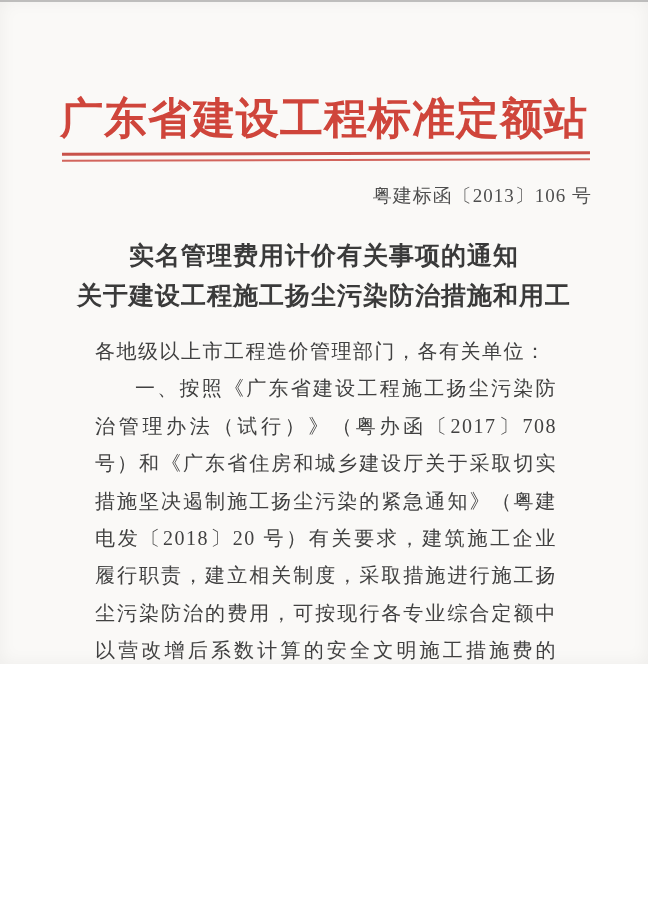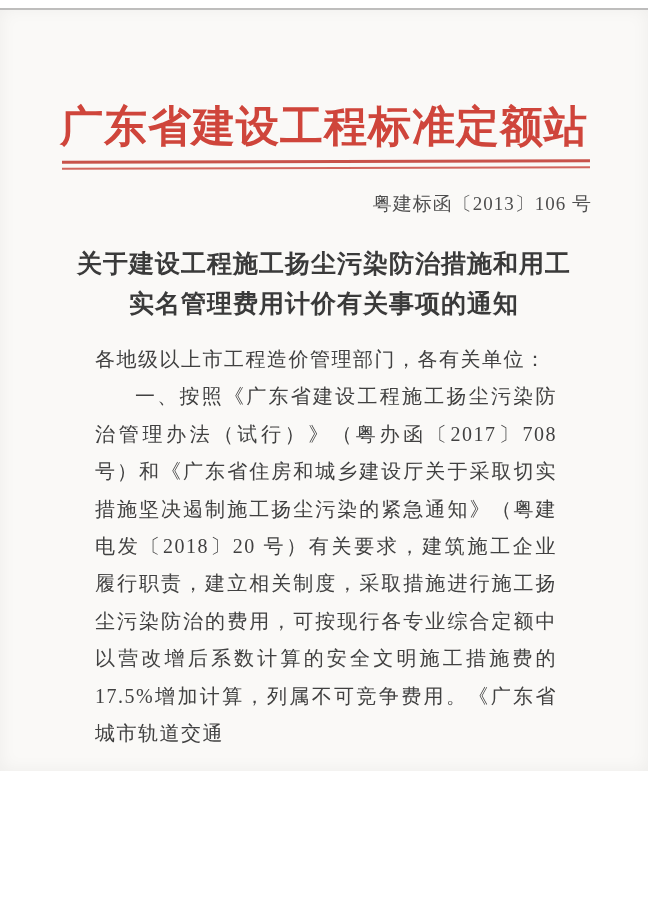--- a/index.html
+++ b/index.html
@@ -3,22 +3,22 @@
 <meta charset="utf-8">
 <style>
   html, body {
     margin: 0;
     padding: 0;
     background: #ffffff;
   }
   .page {
     position: relative;
     width: 648px;
-    height: 763px;
-    margin: 8px auto;
+    height: 664px;
+    margin: 0 auto;
     background: #faf9f7;
     overflow: hidden;
     font-family: "Liberation Serif", "DejaVu Serif", serif;
     box-shadow: inset 0 0 18px rgba(0,0,0,0.05);
   }
   .scan-top-edge {
     position: absolute;
     top: 0; left: 0; right: 0;
     height: 2px;
     background: #9a9a9a;
@@ -136,22 +136,22 @@
   <div class="org-name">广东省建设工程标准定额站</div>
 
   <div class="header-rule">
     <div class="thick"></div>
     <div class="thin"></div>
   </div>
 
   <div class="doc-number">粤建标函〔2013〕106 号</div>
 
   <div class="doc-title">
+    <div>实名管理费用计价有关事项的通知</div>
     <div>关于建设工程施工扬尘污染防治措施和用工</div>
-    <div>实名管理费用计价有关事项的通知</div>
   </div>
 
   <div class="body-text">
     <p class="salutation">各地级以上市工程造价管理部门，各有关单位：</p>
     <p class="para">一、按照《广东省建设工程施工扬尘污染防治管理办法（试行）》（粤办函〔2017〕708 号）和《广东省住房和城乡建设厅关于采取切实措施坚决遏制施工扬尘污染的紧急通知》（粤建电发〔2018〕20 号）有关要求，建筑施工企业履行职责，建立相关制度，采取措施进行施工扬尘污染防治的费用，可按现行各专业综合定额中以营改增后系数计算的安全文明施工措施费的 17.5%增加计算，列属不可竞争费用。《广东省城市轨道交通</p>
   </div>
 
   <div class="page-number">1</div>
 
   <div class="footer-rule"></div>

